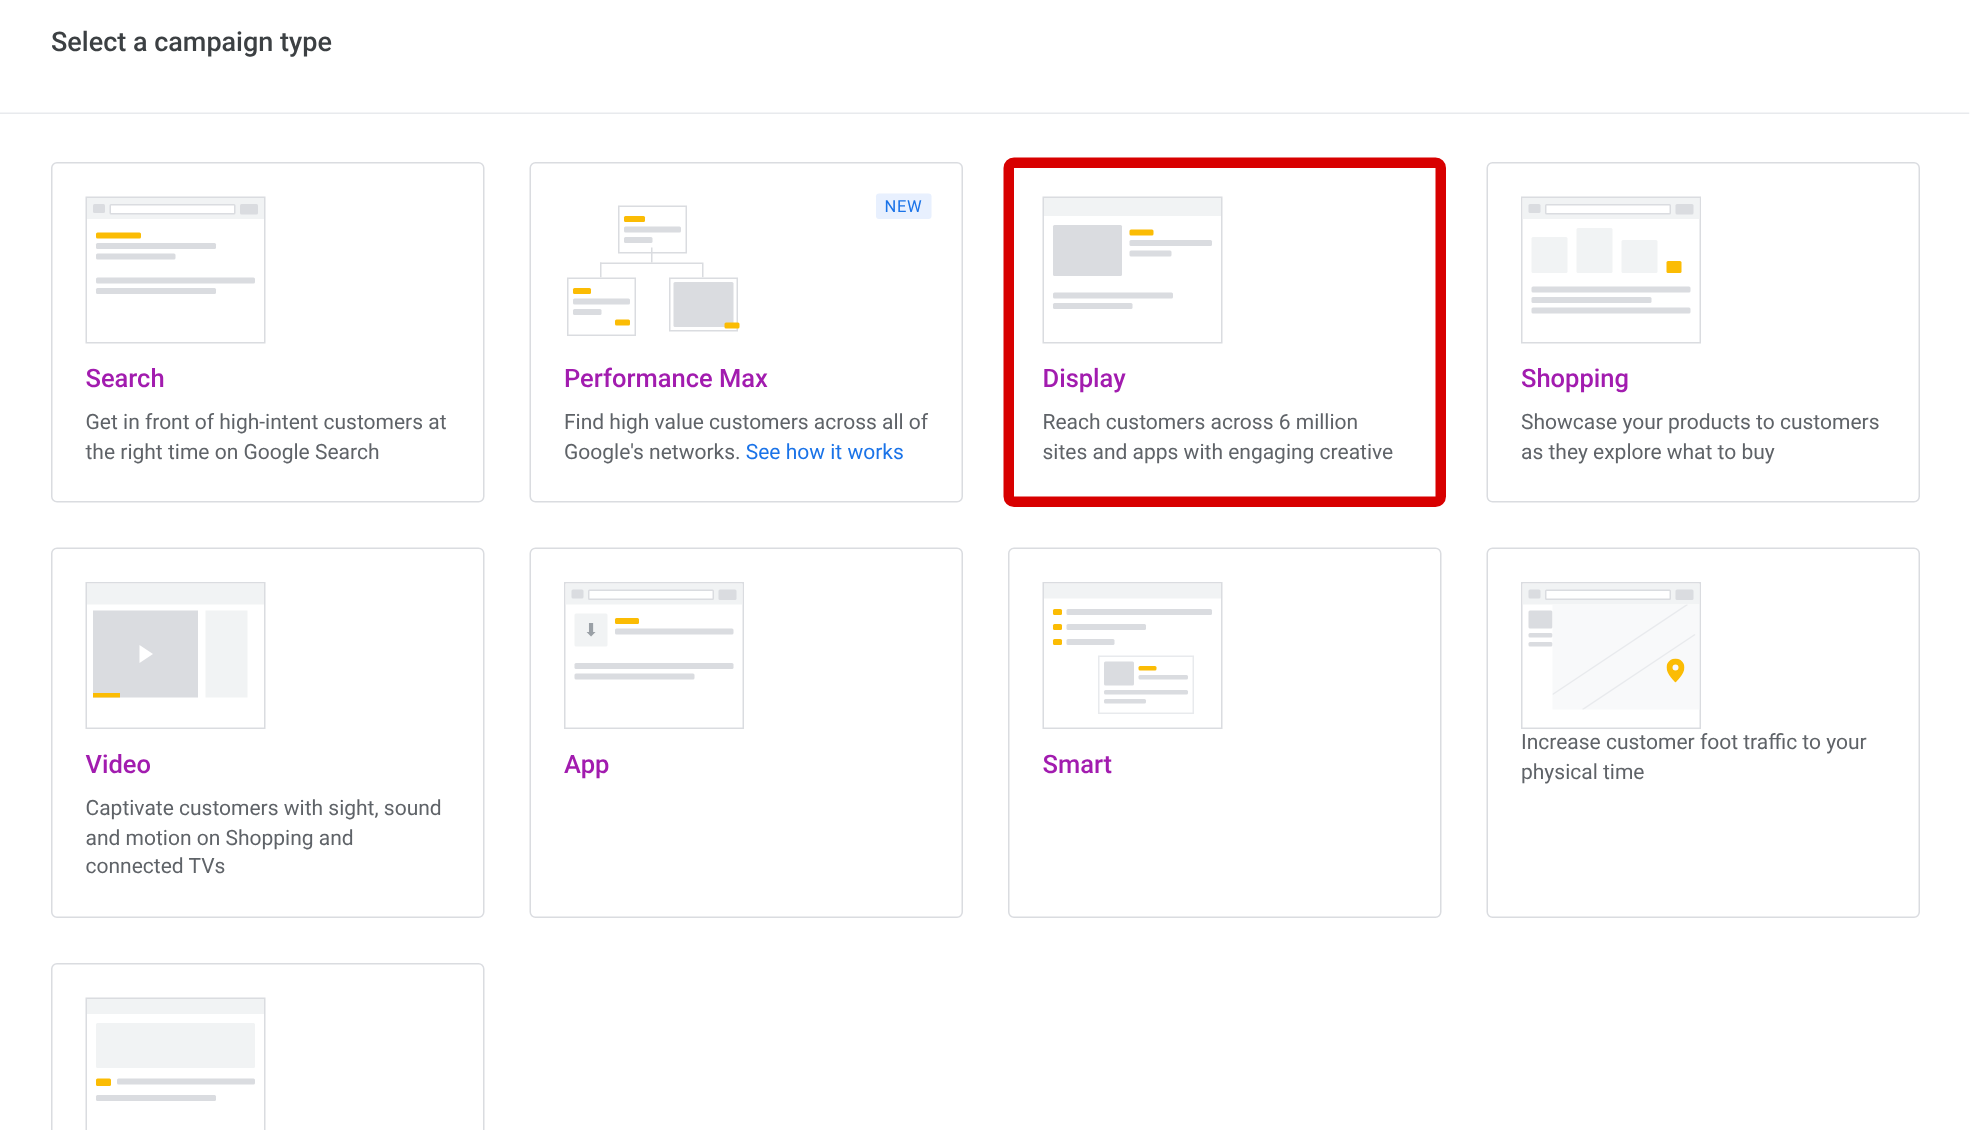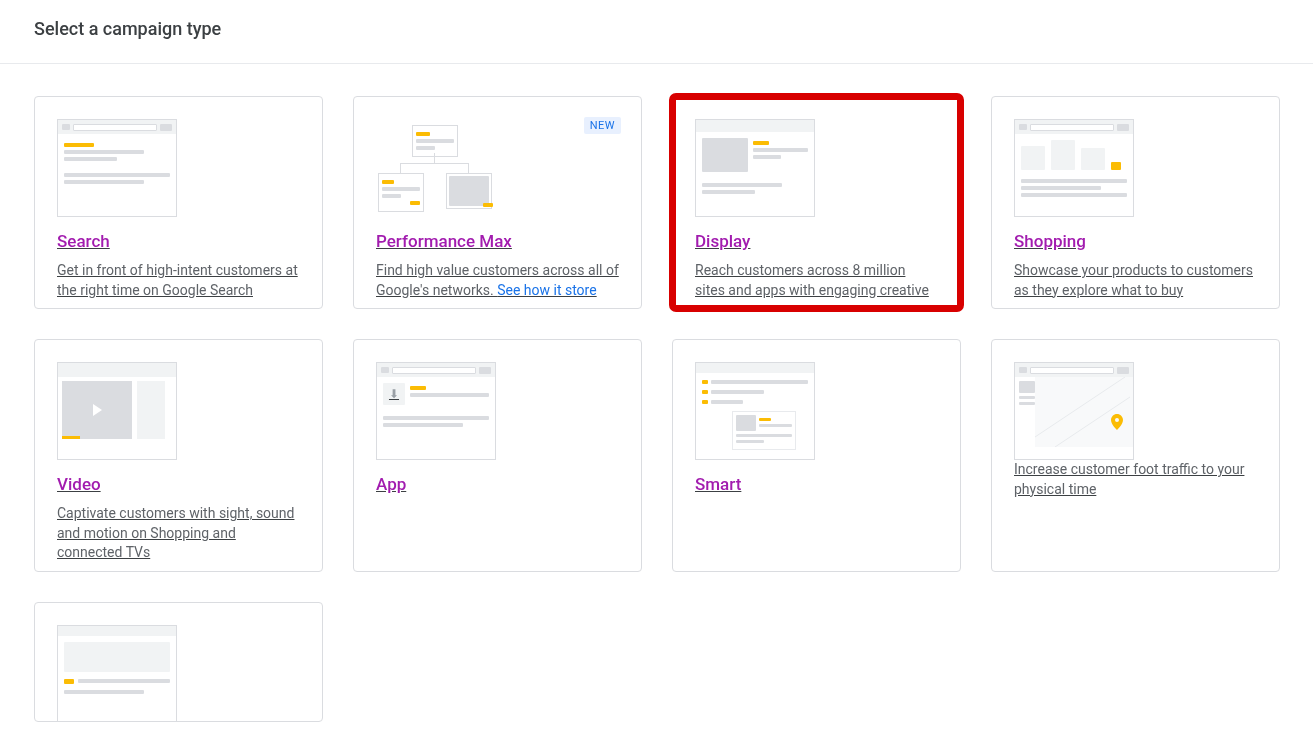--- a/index.html
+++ b/index.html
@@ -7,44 +7,43 @@
     margin: 0;
     font-family: Roboto, Arial, sans-serif;
     background: #fff;
     color: #3c4043;
   }
   .page {
     width: 1313px;
     background: #fff;
   }
   .header {
-    padding: 18px 34px 24px;
+    padding: 18px 34px 36px;
     border-bottom: 1px solid #e8eaed;
   }
   .header h1 {
     margin: 0;
     font-size: 18px;
     font-weight: 500;
     color: #3c4043;
   }
   .grid {
     display: grid;
     grid-template-columns: repeat(4, 289px);
     column-gap: 30px;
     row-gap: 30px;
     padding: 32px 34px;
   }
   .card {
     border: 1px solid #dadce0;
     border-radius: 4px;
-    padding: 22px 22px 8px;
+    padding: 22px 22px 22px;
     background: #fff;
     cursor: pointer;
     position: relative;
-    text-decoration: underline;
   }
   .card.highlight {
     outline: 7px solid #d80000;
     outline-offset: -4px;
   }
   .card-title {
     font-size: 17px;
     font-weight: 500;
     color: #a21caf;
     margin: 14px 0 10px;
@@ -159,21 +158,21 @@
             <div class="line short"></div>
           <div class="line y" style="width:10px; margin-left:auto;"></div>
         </div>
         <div class="node" style="position:absolute; top:54px; left:70px; padding:2px;">
           <div class="block" style="width:40px;height:30px;"></div>
           <div class="line y" style="width:10px; position:absolute; right:-2px; bottom:-2px;"></div>
         </div>
       </div>
       <div class="card-title">Performance Max</div>
       <div class="card-desc">
-        <span>Find high value customers across all of Google's networks. </span><a href="#">See how it store</a>
+        <span>Find high value customers across all of Google's networks. </span><a href="#">See how it works</a>
       </div>
     </div>
 
     <div class="card highlight">
       <div class="thumb">
         <div class="topbar" style="height:12px;"></div>
         <div class="body">
           <div class="row">
             <div class="block" style="width:46px;height:34px;"></div>
             <div style="flex:1;">
@@ -181,21 +180,21 @@
               <div class="line"></div>
               <div class="line short"></div>
             </div>
           </div>
           <div style="height:8px"></div>
           <div class="line med"></div>
           <div class="line short"></div>
         </div>
       </div>
       <div class="card-title">Display</div>
-      <div class="card-desc">Reach customers across 8 million sites and apps with engaging creative</div>
+      <div class="card-desc">Reach customers across 6 million sites and apps with engaging creative</div>
     </div>
 
     <div class="card">
       <div class="thumb">
         <div class="topbar">
             <div class="chip"></div>
             <div class="searchbox"></div>
             <div class="sbtn"></div>
           </div>
         <div class="body">

